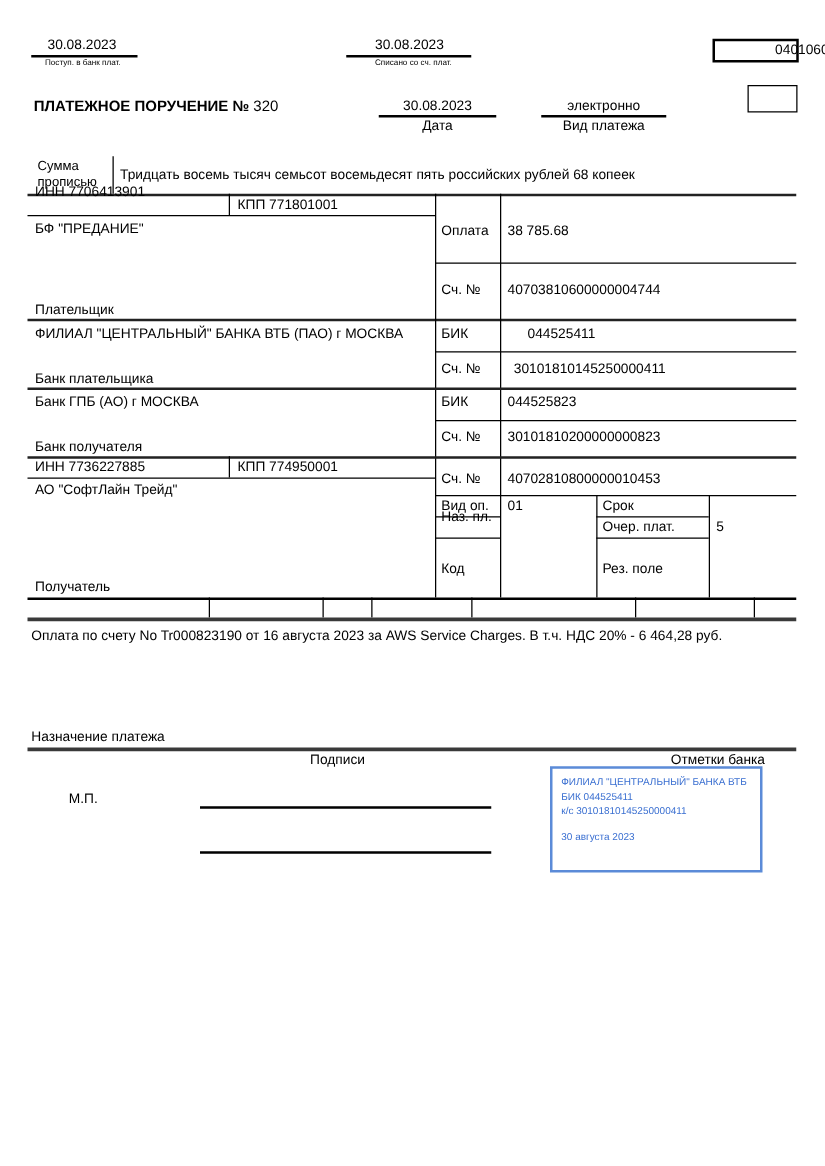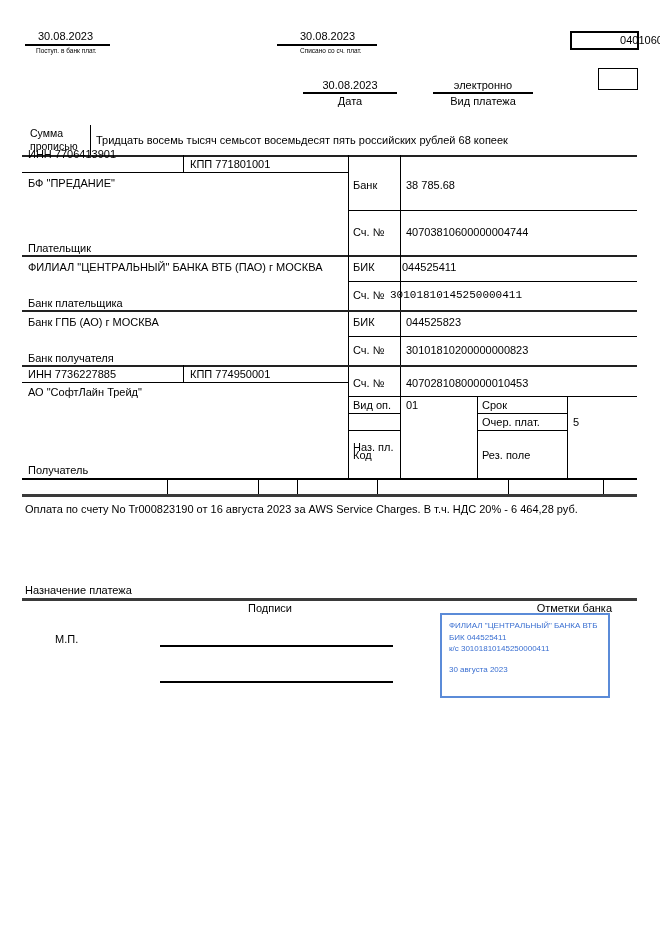--- a/index.html
+++ b/index.html
@@ -33,20 +33,21 @@
   <div class="t tiny" style="left:36px;top:47px;">Поступ. в банк плат.</div>
 
   <div class="t" style="left:300px;top:30px;">30.08.2023</div>
   <div class="hl h15" style="left:277px;top:44px;width:100px;"></div>
   <div class="t tiny" style="left:300px;top:47px;">Списано со сч. плат.</div>
 
   <div class="box" style="left:570px;top:31px;width:65px;height:15px;">
     <div class="t center" style="left:0;top:1px;width:100%;">0401060</div>
   </div>
 
+  <div class="t" style="left:27px;top:79px;font-size:12px;"><span class="bold">ПЛАТЕЖНОЕ ПОРУЧЕНИЕ №</span>&nbsp;<span>320</span></div>
 
   <div class="t" style="left:305px;top:79px;width:90px;text-align:center;">30.08.2023</div>
   <div class="hl h15" style="left:303px;top:92px;width:94px;"></div>
   <div class="t" style="left:303px;top:95px;width:94px;text-align:center;">Дата</div>
 
   <div class="t" style="left:435px;top:79px;width:96px;text-align:center;">электронно</div>
   <div class="hl h15" style="left:433px;top:92px;width:100px;"></div>
   <div class="t" style="left:433px;top:95px;width:100px;text-align:center;">Вид платежа</div>
 
   <div class="box-thin" style="left:598px;top:68px;width:38px;height:20px;"></div>
@@ -61,33 +62,33 @@
   <div class="t" style="left:190px;top:158px;">КПП 771801001</div>
   <div class="hl" style="left:22px;top:172px;width:326px;"></div>
 
   <div class="t" style="left:28px;top:177px;">БФ "ПРЕДАНИЕ"</div>
   <div class="t" style="left:28px;top:242px;">Плательщик</div>
   <div class="hl h2" style="left:22px;top:255px;width:615px;"></div>
 
   <div class="vl" style="left:348px;top:155px;height:323px;"></div>
   <div class="vl" style="left:400px;top:155px;height:323px;"></div>
 
-  <div class="t" style="left:353px;top:179px;">Банк</div>
+  <div class="t" style="left:353px;top:179px;">Оплата</div>
   <div class="t" style="left:406px;top:179px;">38 785.68</div>
   <div class="hl" style="left:348px;top:210px;width:289px;"></div>
 
   <div class="t" style="left:353px;top:226px;">Сч. №</div>
   <div class="t" style="left:406px;top:226px;">40703810600000004744</div>
 
   <div class="t" style="left:28px;top:261px;">ФИЛИАЛ "ЦЕНТРАЛЬНЫЙ" БАНКА ВТБ (ПАО) г МОСКВА</div>
   <div class="t" style="left:353px;top:261px;">БИК</div>
-  <div class="t" style="left:402px;top:261px;text-align:center;">044525411</div>
+  <div class="t" style="left:422px;top:261px;text-align:center;">044525411</div>
   <div class="hl" style="left:348px;top:281px;width:289px;"></div>
   <div class="t" style="left:353px;top:289px;">Сч. №</div>
-  <div class="t" style="left:390px;top:289px;font-family:Liberation Mono, monospace;">30101810145250000411</div>
+  <div class="t" style="left:411px;top:289px;">30101810145250000411</div>
   <div class="t" style="left:28px;top:297px;">Банк плательщика</div>
   <div class="hl h2" style="left:22px;top:310px;width:615px;"></div>
 
   <div class="t" style="left:28px;top:316px;">Банк ГПБ (АО) г МОСКВА</div>
   <div class="t" style="left:353px;top:316px;">БИК</div>
   <div class="t" style="left:406px;top:316px;">044525823</div>
   <div class="hl" style="left:348px;top:336px;width:289px;"></div>
   <div class="t" style="left:353px;top:344px;">Сч. №</div>
   <div class="t" style="left:406px;top:344px;">30101810200000000823</div>
   <div class="t" style="left:28px;top:352px;">Банк получателя</div>
@@ -102,21 +103,21 @@
   <div class="t" style="left:353px;top:377px;">Сч. №</div>
   <div class="t" style="left:406px;top:377px;">40702810800000010453</div>
   <div class="hl" style="left:348px;top:396px;width:289px;"></div>
 
   <div class="t" style="left:353px;top:399px;">Вид оп.</div>
   <div class="t" style="left:406px;top:399px;">01</div>
   <div class="t" style="left:482px;top:399px;">Срок</div>
   <div class="hl" style="left:348px;top:413px;width:52px;"></div>
   <div class="hl" style="left:477px;top:413px;width:90px;"></div>
 
-  <div class="t" style="left:353px;top:441px;">Наз. пл.</div>
+  <div class="t" style="left:353px;top:408px;">Наз. пл.</div>
   <div class="t" style="left:482px;top:416px;">Очер. плат.</div>
   <div class="t" style="left:573px;top:416px;">5</div>
   <div class="hl" style="left:348px;top:430px;width:52px;"></div>
   <div class="hl" style="left:477px;top:430px;width:90px;"></div>
 
   <div class="t" style="left:353px;top:449px;">Код</div>
   <div class="t" style="left:482px;top:449px;">Рез. поле</div>
 
   <div class="vl" style="left:477px;top:396px;height:82px;"></div>
   <div class="vl" style="left:567px;top:396px;height:82px;"></div>

